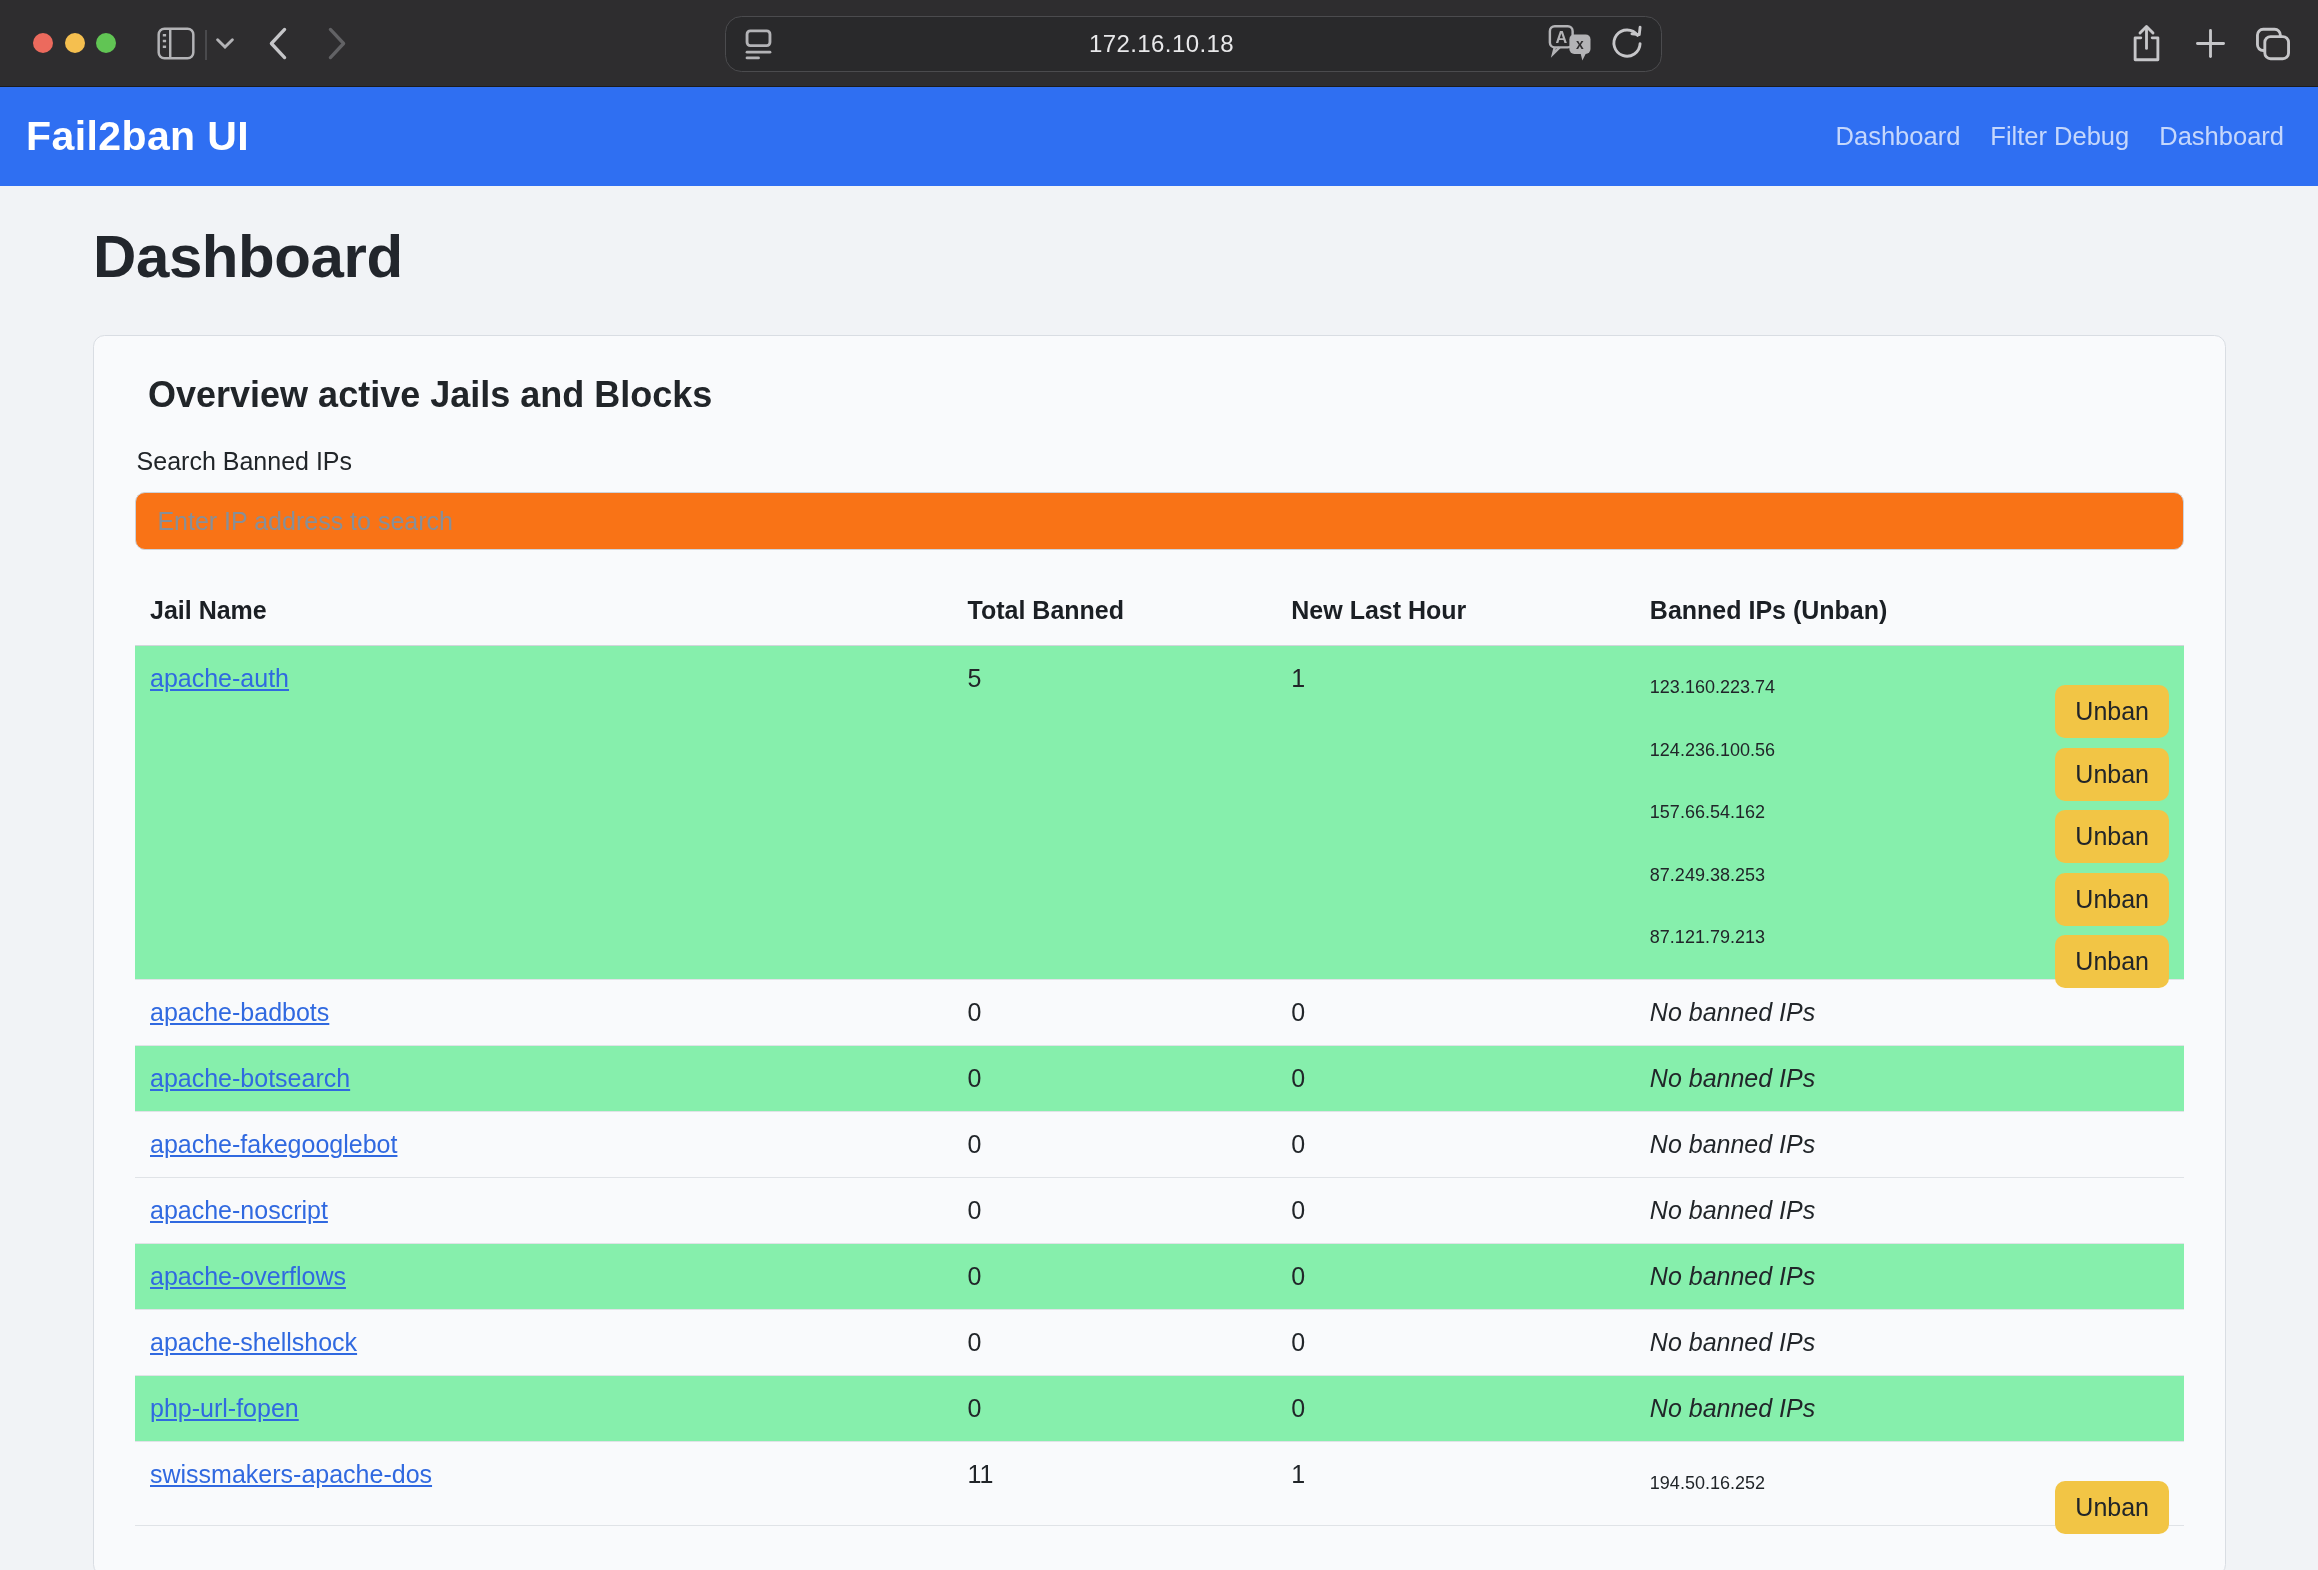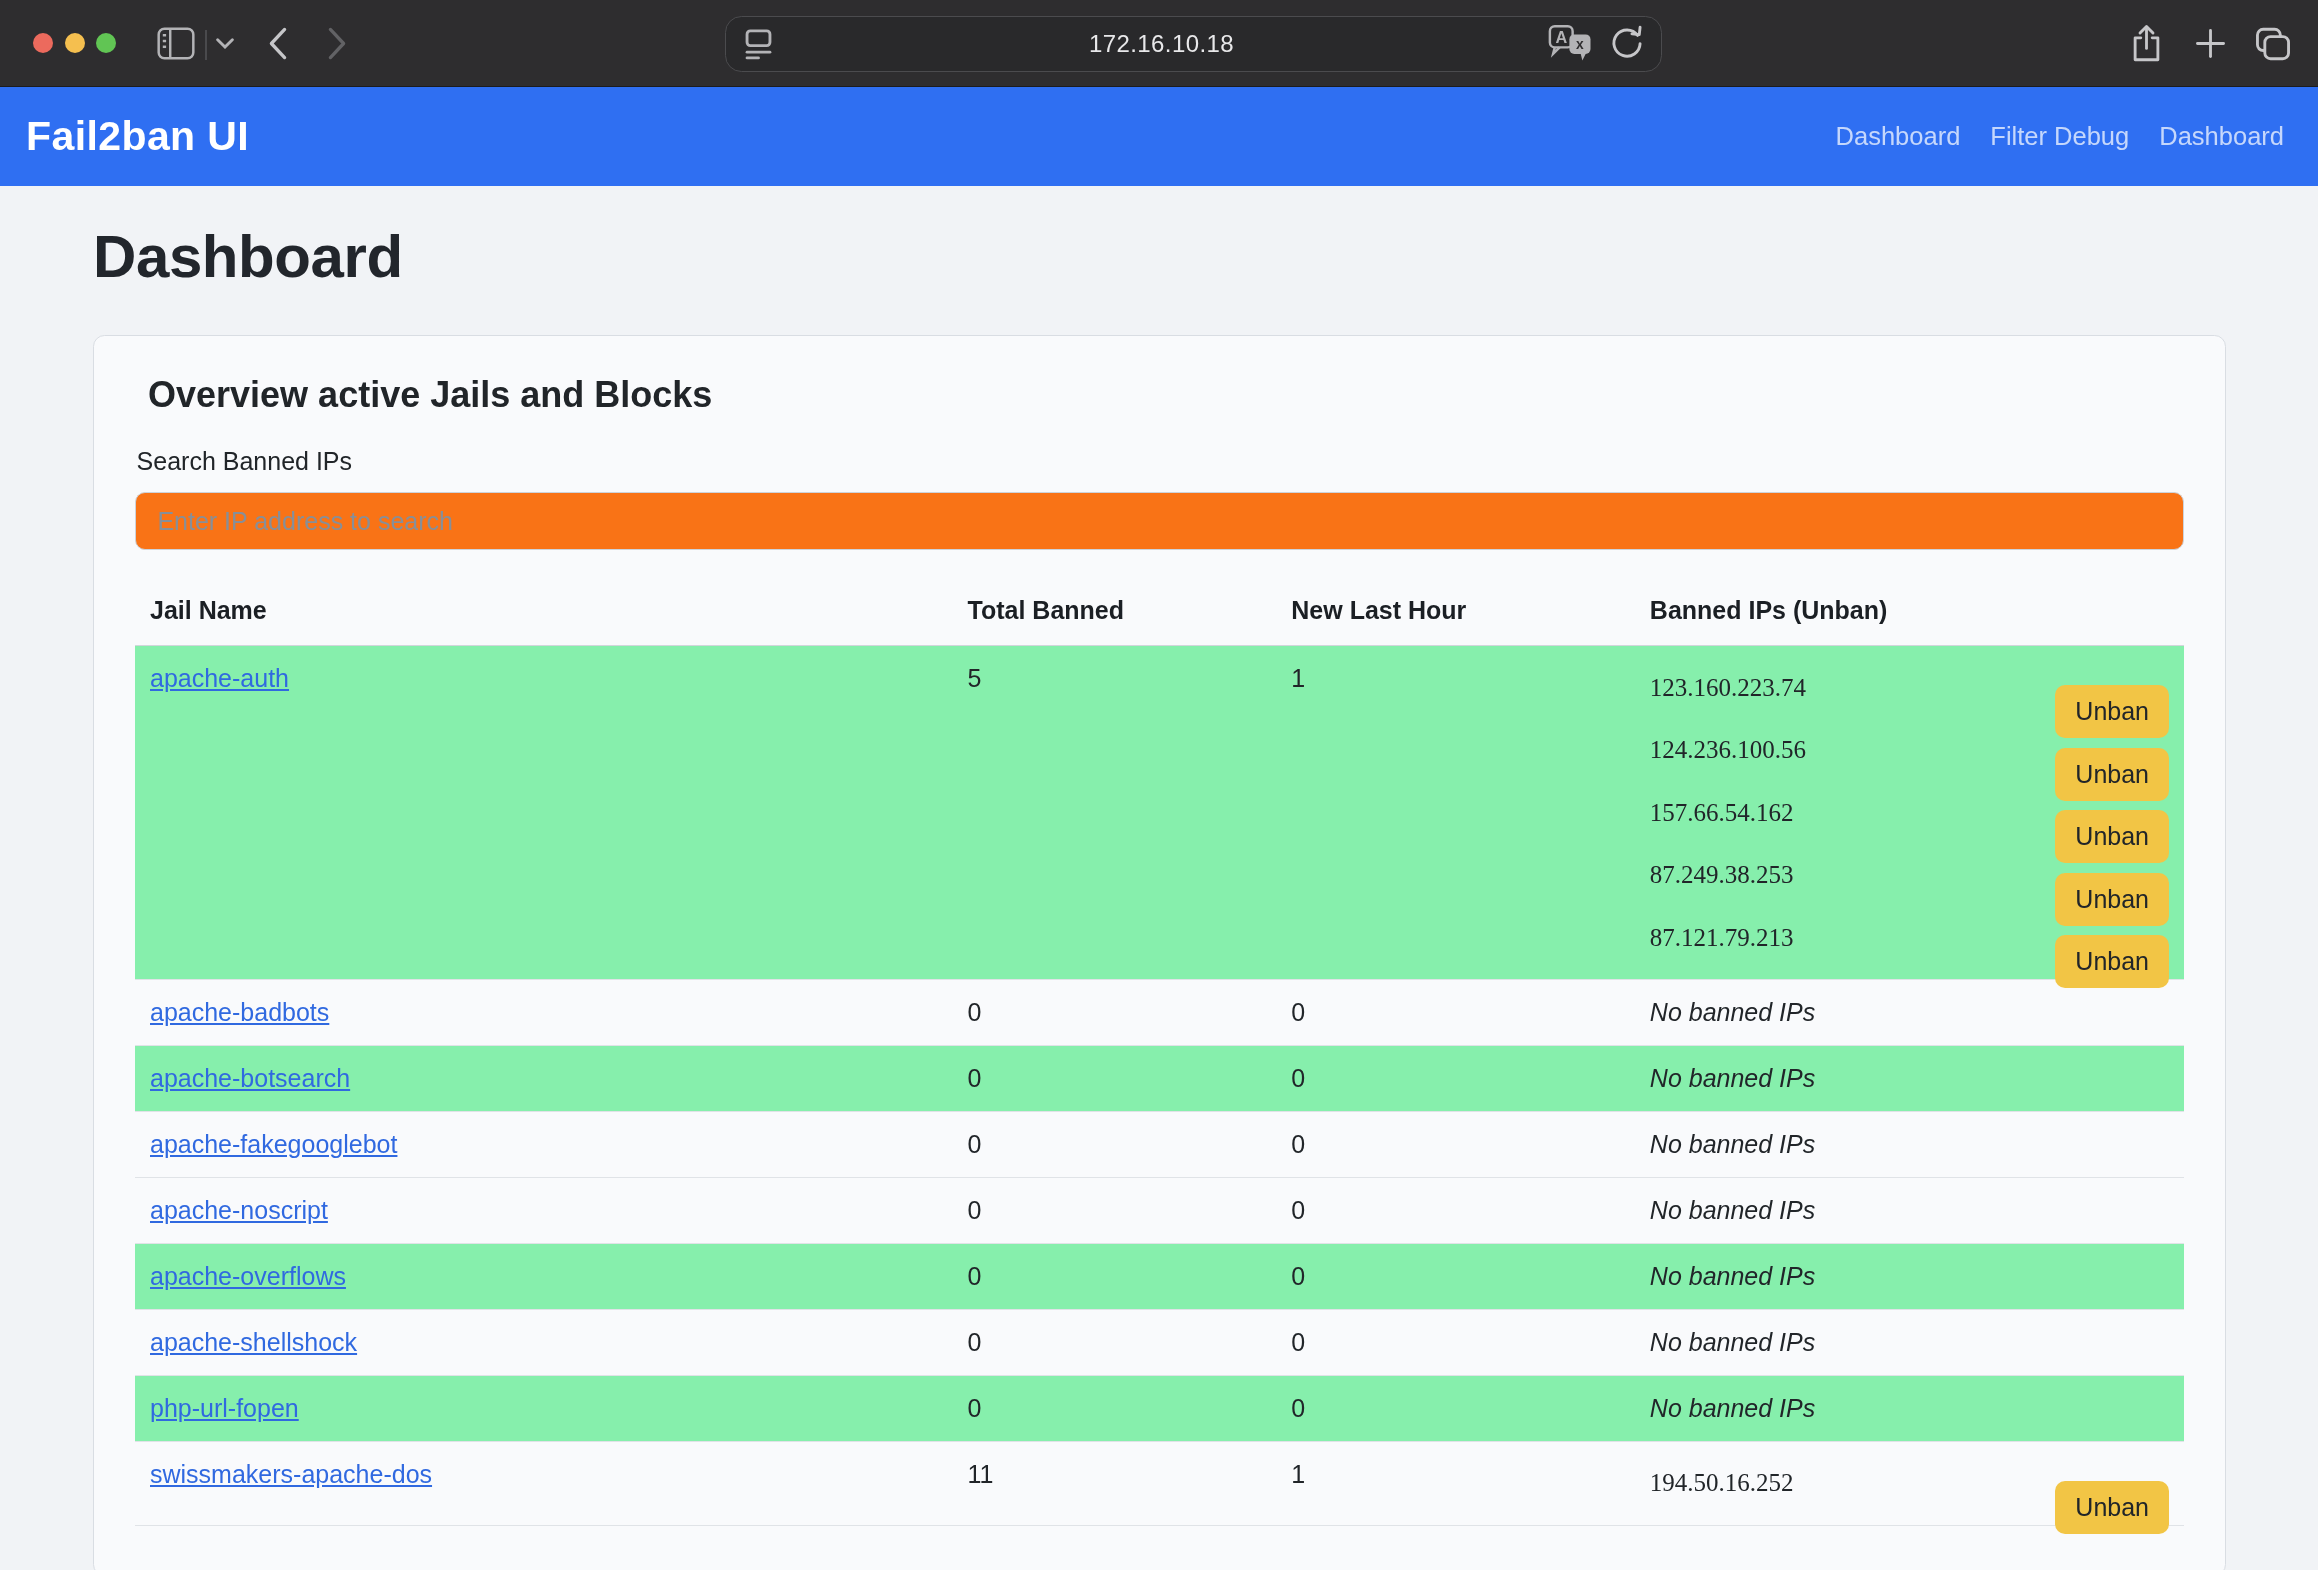--- a/index.html
+++ b/index.html
@@ -104,21 +104,21 @@
     font-size:25px;color:#212529;
     padding:18px 15px;vertical-align:top;
   }
   td a{color:var(--link);text-decoration:underline;cursor:pointer;}
   td em{font-style:italic;}
   td.ips-cell{padding:6.6px 15px;}
   .ip-row{
     height:56px;display:flex;align-items:center;justify-content:space-between;
     margin:6.6px 0;
   }
-  .ip-row span{font-size:25px;font-family:Liberation Serif, serif;}
+  .ip-row span{font-size:18px;}
   .unban{
     height:53px;padding:0 20px;
     background:var(--warning);
     border:none;border-radius:10px;
     font-size:25px;color:#212529;
     font-family:"Liberation Sans", sans-serif;
     cursor:pointer;
     margin-top:48px;
   }
 </style>

